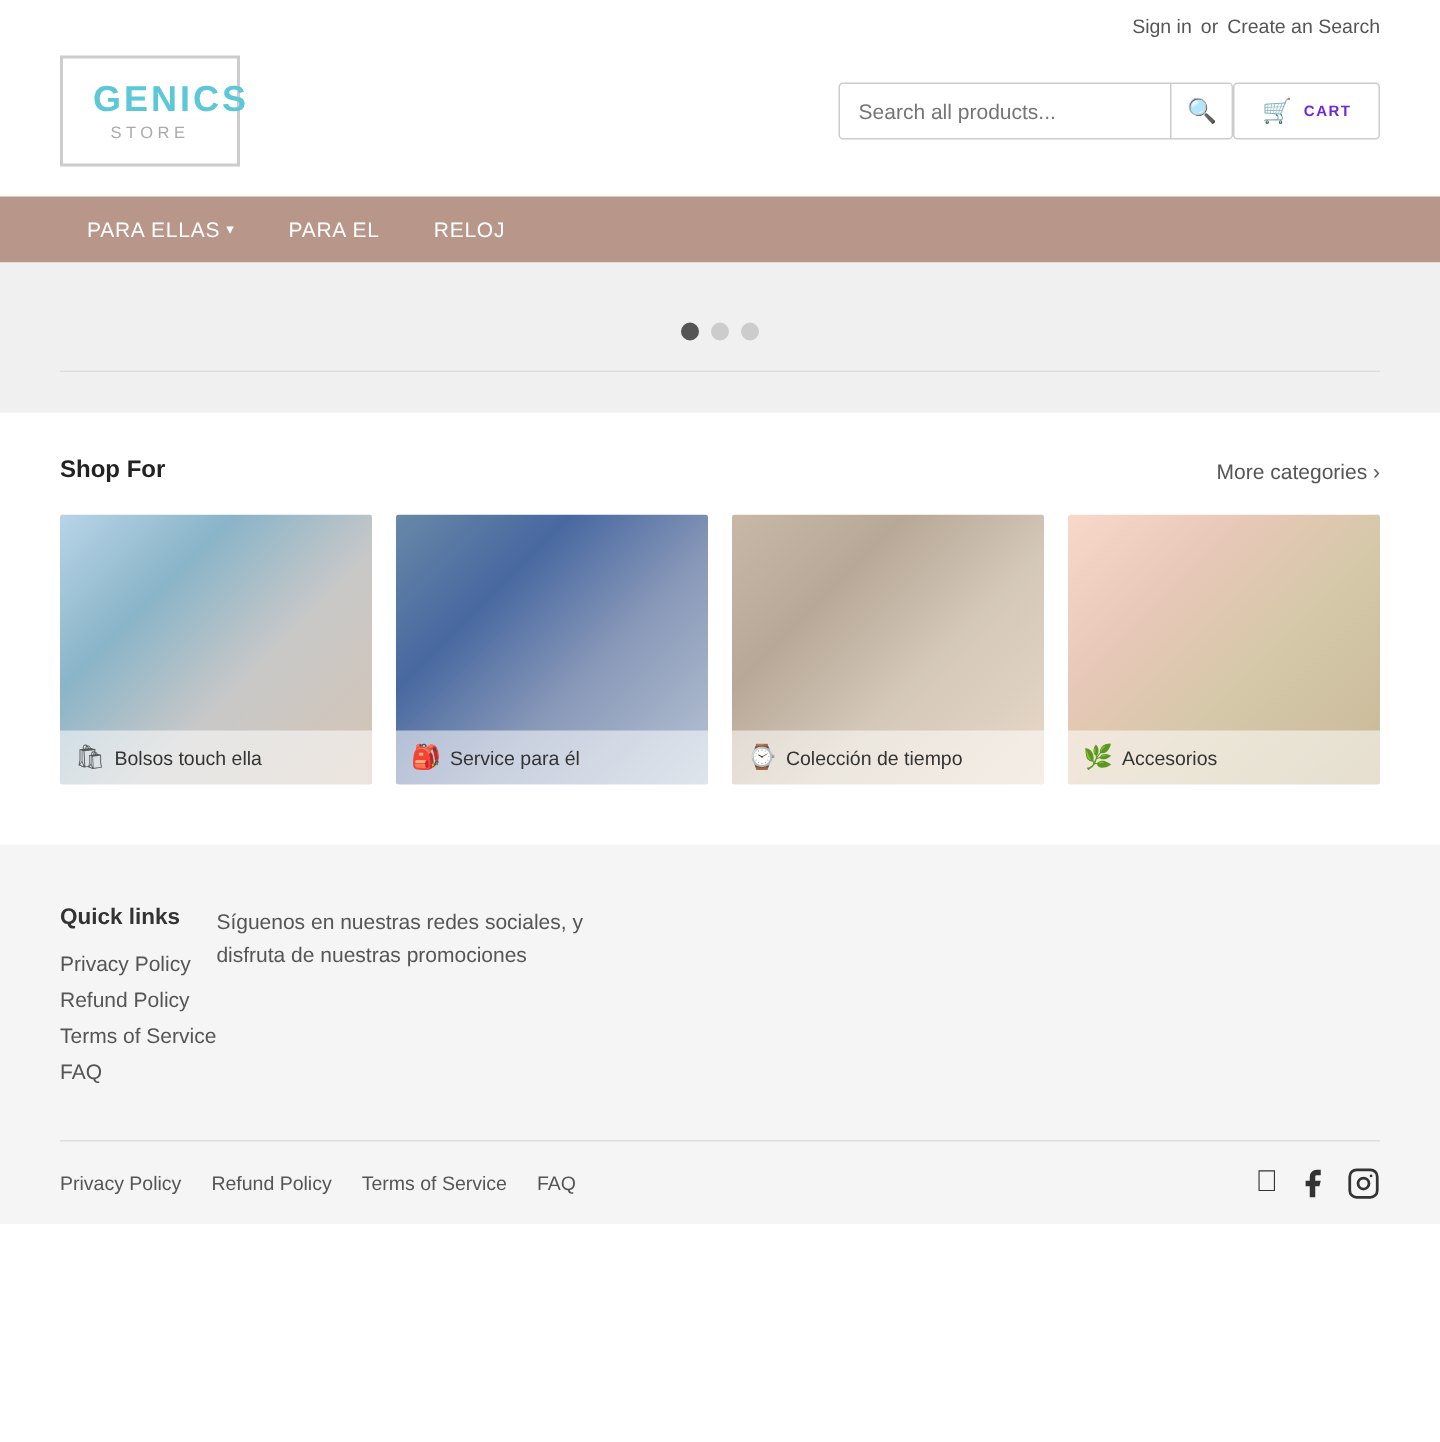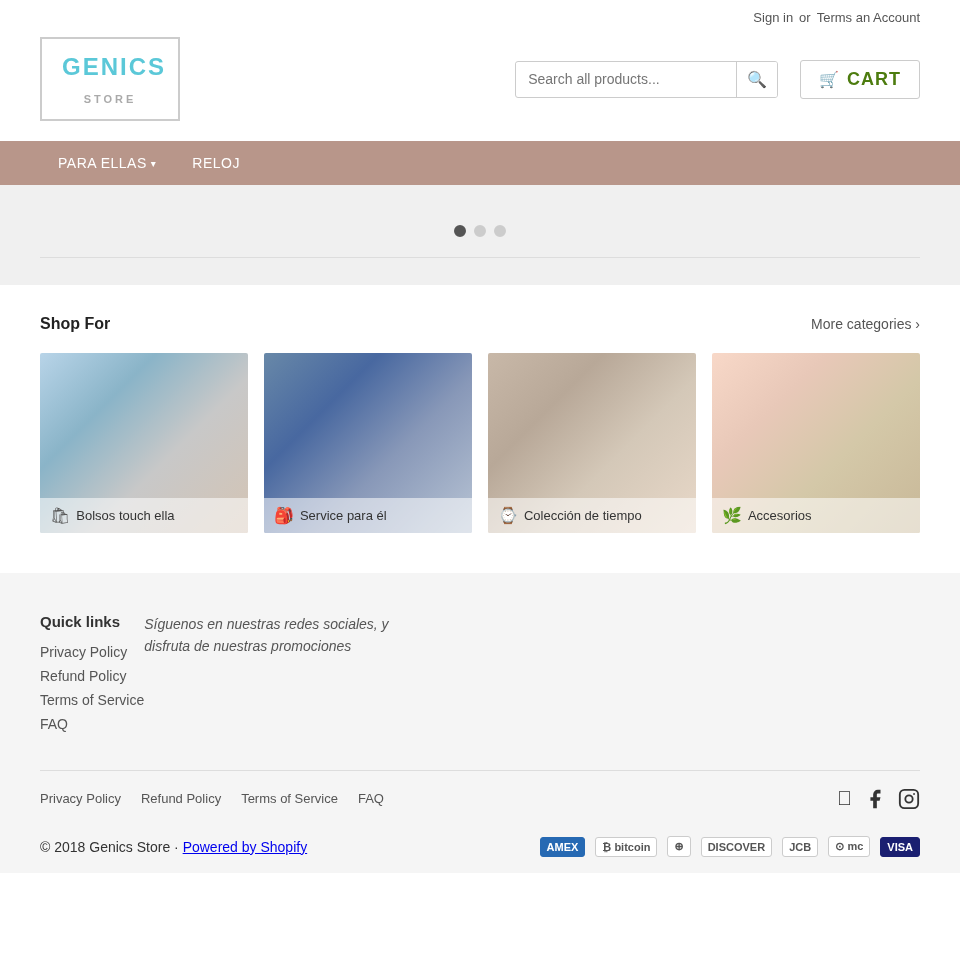--- a/index.html
+++ b/index.html
@@ -4,32 +4,32 @@
   <style>
     * { margin: 0; padding: 0; box-sizing: border-box; }
     body { font-family: Arial, sans-serif; background: #fff; color: #333; font-size: 14px; width: 960px; }
 
     
     .header-top { display: flex; align-items: center; justify-content: flex-end; padding: 10px 40px 2px; font-size: 13px; color: #555; }
     .header-top a { color: #555; text-decoration: none; }
     .header-top .separator { margin: 0 6px; }
 
     .header-main { display: flex; align-items: center; justify-content: space-between; padding: 10px 40px 20px; }
-    .logo-box { border: 2px solid #ccc; padding: 14px 20px; text-align: center; width: 140px; }
+    .logo-box { border: 2px solid #ccc; padding: 14px 20px; text-align: center; width: 120px; }
     .logo-brand { font-size: 24px; font-weight: bold; color: #5bc8d8; letter-spacing: 2px; }
-    .logo-sub { font-size: 11px; color: #aaa; letter-spacing: 3px; margin-top: 12px; font-weight: bold; }
-
-    .header-right { display: flex; align-items: center; gap: 22px; }
+    .logo-sub { font-size: 11px; color: #aaa; letter-spacing: 3px; margin-top: 2px; }
+
+    .header-right { display: flex; align-items: center; gap: 0; }
     .search-form { display: flex; align-items: center; border: 1px solid #ccc; border-radius: 3px; overflow: hidden; }
     .search-form input { border: none; outline: none; padding: 8px 12px; font-size: 14px; width: 220px; color: #888; }
     .search-form button { background: #fff; border: none; padding: 8px 10px; cursor: pointer; color: #555; font-size: 16px; border-left: 1px solid #ccc; }
 
     .cart-btn { display: flex; align-items: center; gap: 8px; border: 1px solid #ccc; border-radius: 3px; padding: 8px 18px; cursor: pointer; text-decoration: none; color: #333; background: #fff; }
     .cart-btn .cart-icon { font-size: 16px; }
-    .cart-btn .cart-label { font-size: 18px; font-weight: 600; letter-spacing: 1px; color: #4d7c0f; }
+    .cart-btn .cart-label { font-size: 10px; font-weight: 600; letter-spacing: 1px; color: #6d28d9; }
 
     
     .nav-bar { background: #b8968a; padding: 0 40px; display: flex; align-items: center; }
     .nav-item { padding: 14px 18px; color: #fff; font-size: 14px; font-weight: 500; cursor: pointer; letter-spacing: 0.5px; display: flex; align-items: center; gap: 4px; }
     .nav-arrow { font-size: 10px; }
 
     
     .slideshow { background: #f0f0f0; padding: 40px 0 20px; min-height: 100px; position: relative; }
     .slideshow-dots { display: flex; justify-content: center; gap: 8px; padding-bottom: 10px; }
     .dot { width: 12px; height: 12px; border-radius: 50%; cursor: pointer; }
@@ -54,41 +54,41 @@
     .cat-img-1 { background: linear-gradient(135deg, #b8d4e8 0%, #8ab4c8 30%, #c8c8c8 60%, #d4c4b4 100%); }
     .cat-img-2 { background: linear-gradient(135deg, #6888a8 0%, #4868a0 30%, #8898b8 60%, #b8c4d4 100%); }
     .cat-img-3 { background: linear-gradient(135deg, #c8b8a8 0%, #b8a898 30%, #d4c8b8 60%, #e8d8c8 100%); }
     .cat-img-4 { background: linear-gradient(135deg, #f8d8c8 0%, #e8c8b8 30%, #d4c8a8 60%, #c8b898 100%); }
 
     
     .footer { background: #f5f5f5; padding: 40px 40px 0; }
     .footer-top { display: flex; padding-bottom: 30px; }
     .footer-col h3 { font-size: 15px; font-weight: 700; color: #333; margin-bottom: 14px; }
     .footer-col a { display: block; color: #555; text-decoration: none; margin-bottom: 8px; font-size: 14px; }
-    .footer-col p { color: #555; font-size: 14px; line-height: 1.6; max-width: 260px; font-style: italic; }
+    .footer-col p { color: #555; font-size: 14px; line-height: 1.6; max-width: 260px; }
 
     .footer-bottom-bar { border-top: 1px solid #ddd; padding: 16px 0; display: flex; align-items: center; justify-content: space-between; }
     .footer-bottom-links { display: flex; gap: 20px; }
     .footer-bottom-links a { color: #555; text-decoration: none; font-size: 13px; }
     .social-icons { display: flex; gap: 12px; align-items: center; }
     .social-icon { font-size: 20px; color: #333; cursor: pointer; }
 
     .footer-copyright { padding: 10px 0 16px; display: flex; align-items: center; justify-content: space-between; }
     .payment-icons { display: flex; align-items: center; gap: 10px; }
     .payment-icon { font-size: 11px; color: #555; border: 1px solid #ccc; padding: 3px 6px; border-radius: 3px; background: #fff; font-weight: bold; }
     .payment-amex { background: #2669b3; color: #fff; border-color: #2669b3; }
     .payment-visa { background: #1a1f71; color: #fff; border-color: #1a1f71; }
   </style>
 </head>
 <body>
 
 <div class="header-top">
   <a href="#">Sign in</a>
   <span class="separator">or</span>
-  <a href="#">Terms an Account</a>
+  <a href="#">Create an Search</a>
 </div>
 
 <div class="header-main">
   <div class="logo-box">
     <div class="logo-brand">GENICS</div>
     <div class="logo-sub">STORE</div>
   </div>
 
   <div class="header-right">
     <form class="search-form">
@@ -103,20 +103,23 @@
     </a>
   </div>
 </div>
 
 <nav class="nav-bar">
   <div class="nav-item">
     <span>PARA ELLAS</span>
     <span class="nav-arrow">▾</span>
   </div>
   <div class="nav-item">
+    <span>PARA EL</span>
+  </div>
+  <div class="nav-item">
     <span>RELOJ</span>
   </div>
 </nav>
 
 <div class="slideshow">
   <div class="slideshow-dots">
     <div class="dot active"></div>
     <div class="dot inactive"></div>
     <div class="dot inactive"></div>
   </div>
@@ -192,29 +195,13 @@
         <path d="M18 2h-3a5 5 0 0 0-5 5v3H7v4h3v8h4v-8h3l1-4h-4V7a1 1 0 0 1 1-1h3z"></path>
       </svg>
       <svg width="22" height="22" viewBox="0 0 24 24" fill="none" stroke="#333" stroke-width="2">
         <rect x="2" y="2" width="20" height="20" rx="5" ry="5"></rect>
         <circle cx="12" cy="12" r="4"></circle>
         <circle cx="17.5" cy="6.5" r="1" fill="#333" stroke="none"></circle>
       </svg>
     </div>
   </div>
 
-  <div class="footer-copyright">
-    <div>
-      <span>© 2018 Genics Store</span>
-      <span> · </span>
-      <a href="#">Powered by Shopify</a>
-    </div>
-    <div class="payment-icons">
-      <span class="payment-icon payment-amex">AMEX</span>
-      <span class="payment-icon">₿ bitcoin</span>
-      <span class="payment-icon">⊕</span>
-      <span class="payment-icon">DISCOVER</span>
-      <span class="payment-icon">JCB</span>
-      <span class="payment-icon">⊙ mc</span>
-      <span class="payment-icon payment-visa">VISA</span>
-    </div>
-  </div>
 </div>
 
 </body></html>

